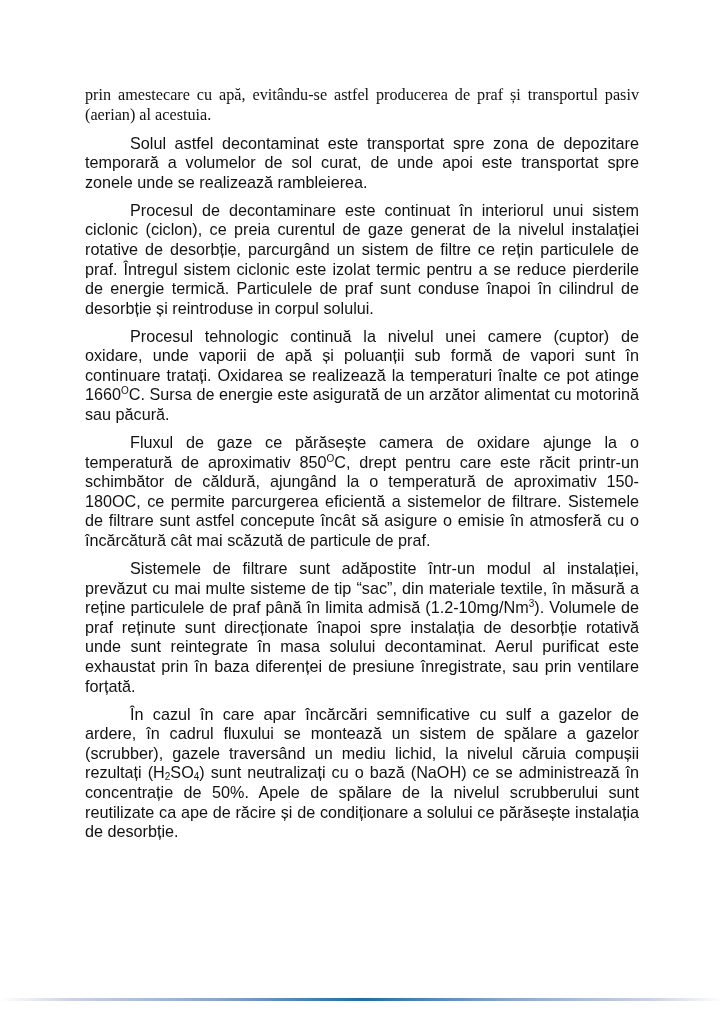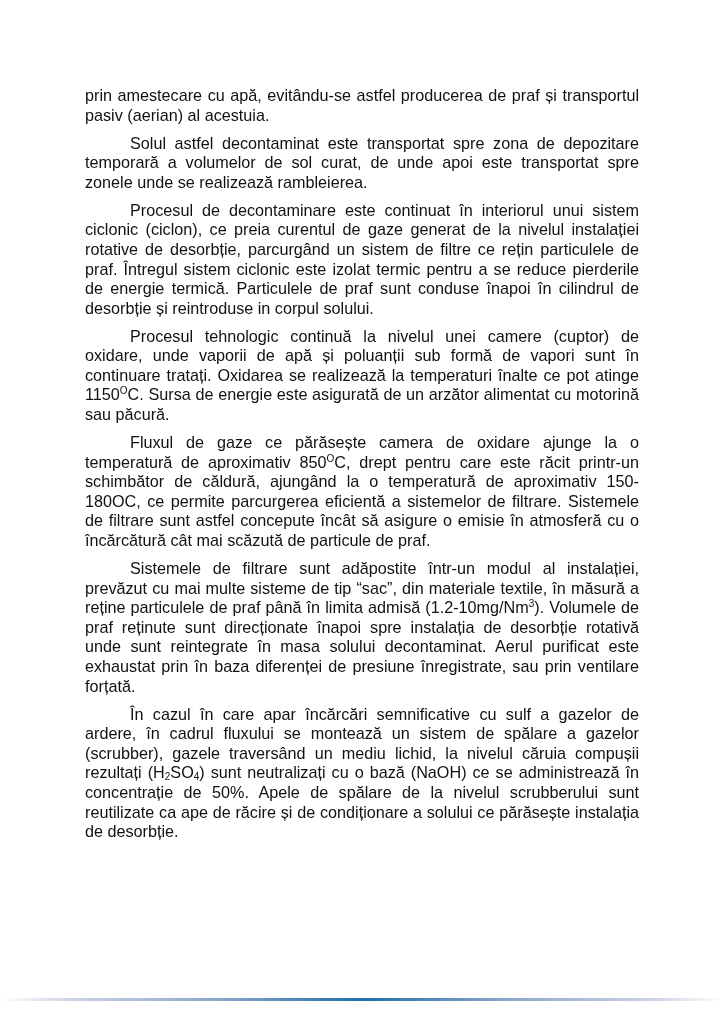--- a/index.html
+++ b/index.html
@@ -23,20 +23,21 @@
     line-height: 19.6px;
     color: #111111;
     text-align: justify;
   }
   .para {
     margin: 0 0 8.4px 0;
     text-indent: 45px;
   }
   .para.first {
     text-indent: 0;
+    font-family: Liberation Serif, serif;
   }
   sup {
     font-size: 10px;
     line-height: 0;
     vertical-align: 6px;
   }
   sub {
     font-size: 10px;
     line-height: 0;
     vertical-align: -2px;
@@ -65,21 +66,21 @@
   <p class="para first">
     <span>prin amestecare cu apă, evitându-se astfel producerea de praf și transportul pasiv (aerian) al acestuia.</span>
   </p>
   <p class="para">
     <span>Solul astfel decontaminat este transportat spre zona de depozitare temporară a volumelor de sol curat, de unde apoi este transportat spre zonele unde se realizează rambleierea.</span>
   </p>
   <p class="para">
     <span>Procesul de decontaminare este continuat în interiorul unui sistem ciclonic (ciclon), ce preia curentul de gaze generat de la nivelul instalației rotative de desorbție, parcurgând un sistem de filtre ce rețin particulele de praf. Întregul sistem ciclonic este izolat termic pentru a se reduce pierderile de energie termică. Particulele de praf sunt conduse înapoi în cilindrul de desorbție și reintroduse in corpul solului.</span>
   </p>
   <p class="para">
-    <span>Procesul tehnologic continuă la nivelul unei camere (cuptor) de oxidare, unde vaporii de apă și poluanții sub formă de vapori sunt în continuare tratați. Oxidarea se realizează la temperaturi înalte ce pot atinge 1150</span><sup>O</sup><span>C. Sursa de energie este asigurată de un arzător alimentat cu motorină sau păcură.</span>
+    <span>Procesul tehnologic continuă la nivelul unei camere (cuptor) de oxidare, unde vaporii de apă și poluanții sub formă de vapori sunt în continuare tratați. Oxidarea se realizează la temperaturi înalte ce pot atinge 1660</span><sup>O</sup><span>C. Sursa de energie este asigurată de un arzător alimentat cu motorină sau păcură.</span>
   </p>
   <p class="para">
     <span>Fluxul de gaze ce părăsește camera de oxidare ajunge la o temperatură de aproximativ 850</span><sup>O</sup><span>C, drept pentru care este răcit printr-un schimbător de căldură, ajungând la o temperatură de aproximativ 150-180OC, ce permite parcurgerea eficientă a sistemelor de filtrare. Sistemele de filtrare sunt astfel concepute încât să asigure o emisie în atmosferă cu o încărcătură cât mai scăzută de particule de praf.</span>
   </p>
   <p class="para">
     <span>Sistemele de filtrare sunt adăpostite într-un modul al instalației, prevăzut cu mai multe sisteme de tip “sac”, din materiale textile, în măsură a reține particulele de praf până în limita admisă (1.2-10mg/Nm</span><sup>3</sup><span>). Volumele de praf reținute sunt direcționate înapoi spre instalația de desorbție rotativă unde sunt reintegrate în masa solului decontaminat. Aerul purificat este exhaustat prin în baza diferenței de presiune înregistrate, sau prin ventilare forțată.</span>
   </p>
   <p class="para">
     <span>În cazul în care apar încărcări semnificative cu sulf a gazelor de ardere, în cadrul fluxului se montează un sistem de spălare a gazelor (scrubber), gazele traversând un mediu lichid, la nivelul căruia compușii rezultați (H</span><sub>2</sub><span>SO</span><sub>4</sub><span>) sunt neutralizați cu o bază (NaOH) ce se administrează în concentrație de 50%. Apele de spălare de la nivelul scrubberului sunt reutilizate ca ape de răcire și de condiționare a solului ce părăsește instalația de desorbție.</span>
   </p>

